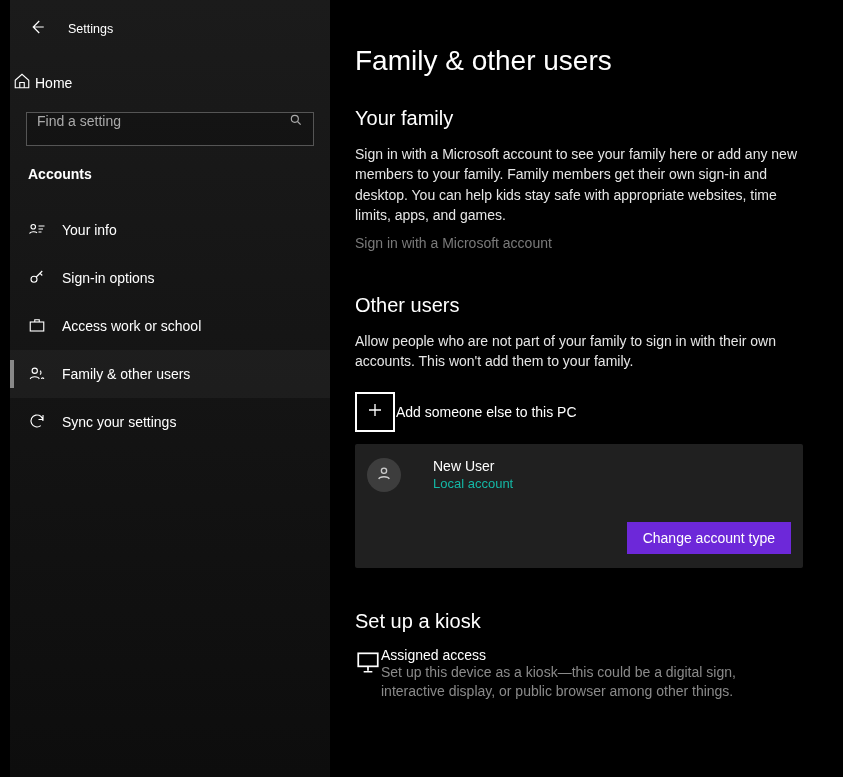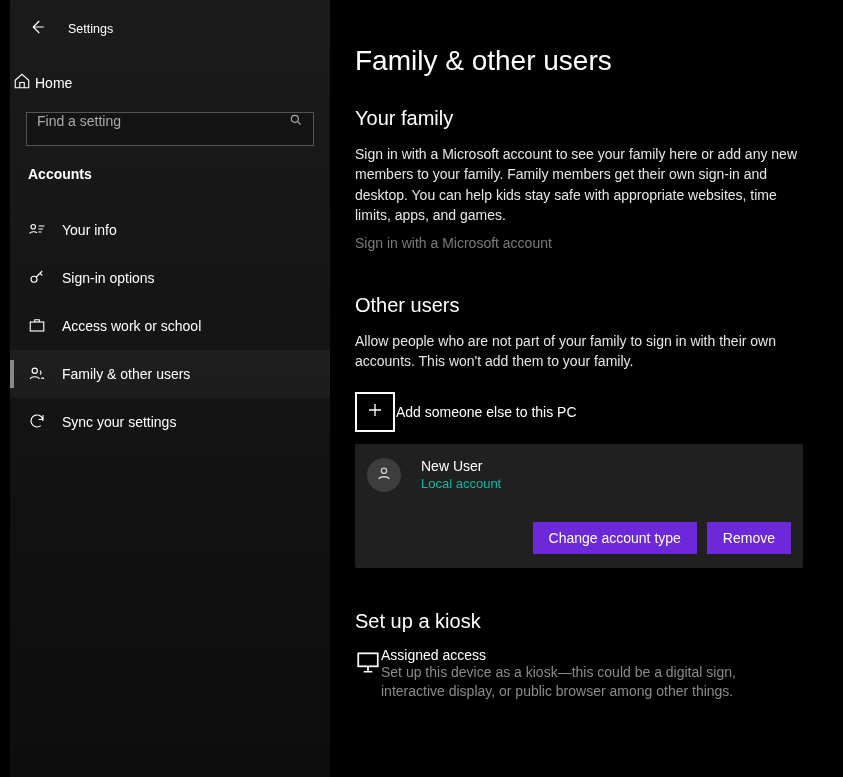--- a/index.html
+++ b/index.html
@@ -28,21 +28,21 @@
   .section-desc { font-size: 14px; color: #e6e6e6; line-height: 1.45; max-width: 450px; }
   .link { font-size: 14px; color: #7a7a7a; margin-top: 10px; display: inline-block; cursor: pointer; }
   .section { margin-bottom: 42px; }
 
   .add-row { display: flex; align-items: center; gap: 1px; margin-top: 20px; cursor: pointer; }
   .add-box { width: 40px; height: 40px; border: 2px solid #fff; display: flex; align-items: center; justify-content: center; }
   .add-box svg { width: 18px; height: 18px; }
   .add-label { font-size: 14px; }
 
   .user-card { margin-top: 12px; background: #202020; border-radius: 2px; padding: 14px 12px 14px 12px; max-width: 460px; }
-  .user-head { display: flex; align-items: center; gap: 20px; }
+  .user-head { display: flex; align-items: center; gap: 32px; }
   .avatar { width: 34px; height: 34px; border-radius: 50%; background: #3d3d3d; display: flex; align-items: center; justify-content: center; }
   .avatar svg { width: 18px; height: 18px; }
   .user-name { font-size: 14px; }
   .user-type { font-size: 13px; color: #14b8a6; margin-top:2px;}
   .user-actions { display: flex; justify-content: flex-end; gap: 10px; margin-top: 30px; }
   .btn { background: #6d28d9; border: none; color: #fff; font-size: 14px; padding: 8px 16px; cursor: pointer; }
 
   .kiosk-row { display: flex; margin-top: 6px; }
   .kiosk-icon { flex-shrink: 0; padding-top:2px;}
   .kiosk-icon svg { width: 26px; height: 26px; }
@@ -167,21 +167,20 @@
               </svg>
           </span>
         </div>
         <div>
           <div class="user-name">New User</div>
           <div class="user-type">Local account</div>
         </div>
       </div>
       <div class="user-actions">
         <button class="btn">Change account type</button>
-        <button class="btn">Remove</button>
       </div>
     </div>
   </div>
 
   <div class="section">
     <h2 class="section-title">Set up a kiosk</h2>
     <div class="kiosk-row">
       <div class="kiosk-icon">
         <svg viewBox="0 0 24 24" fill="none" stroke="#fff" stroke-width="1.6">
             <rect x="3" y="4" width="18" height="12"></rect>

